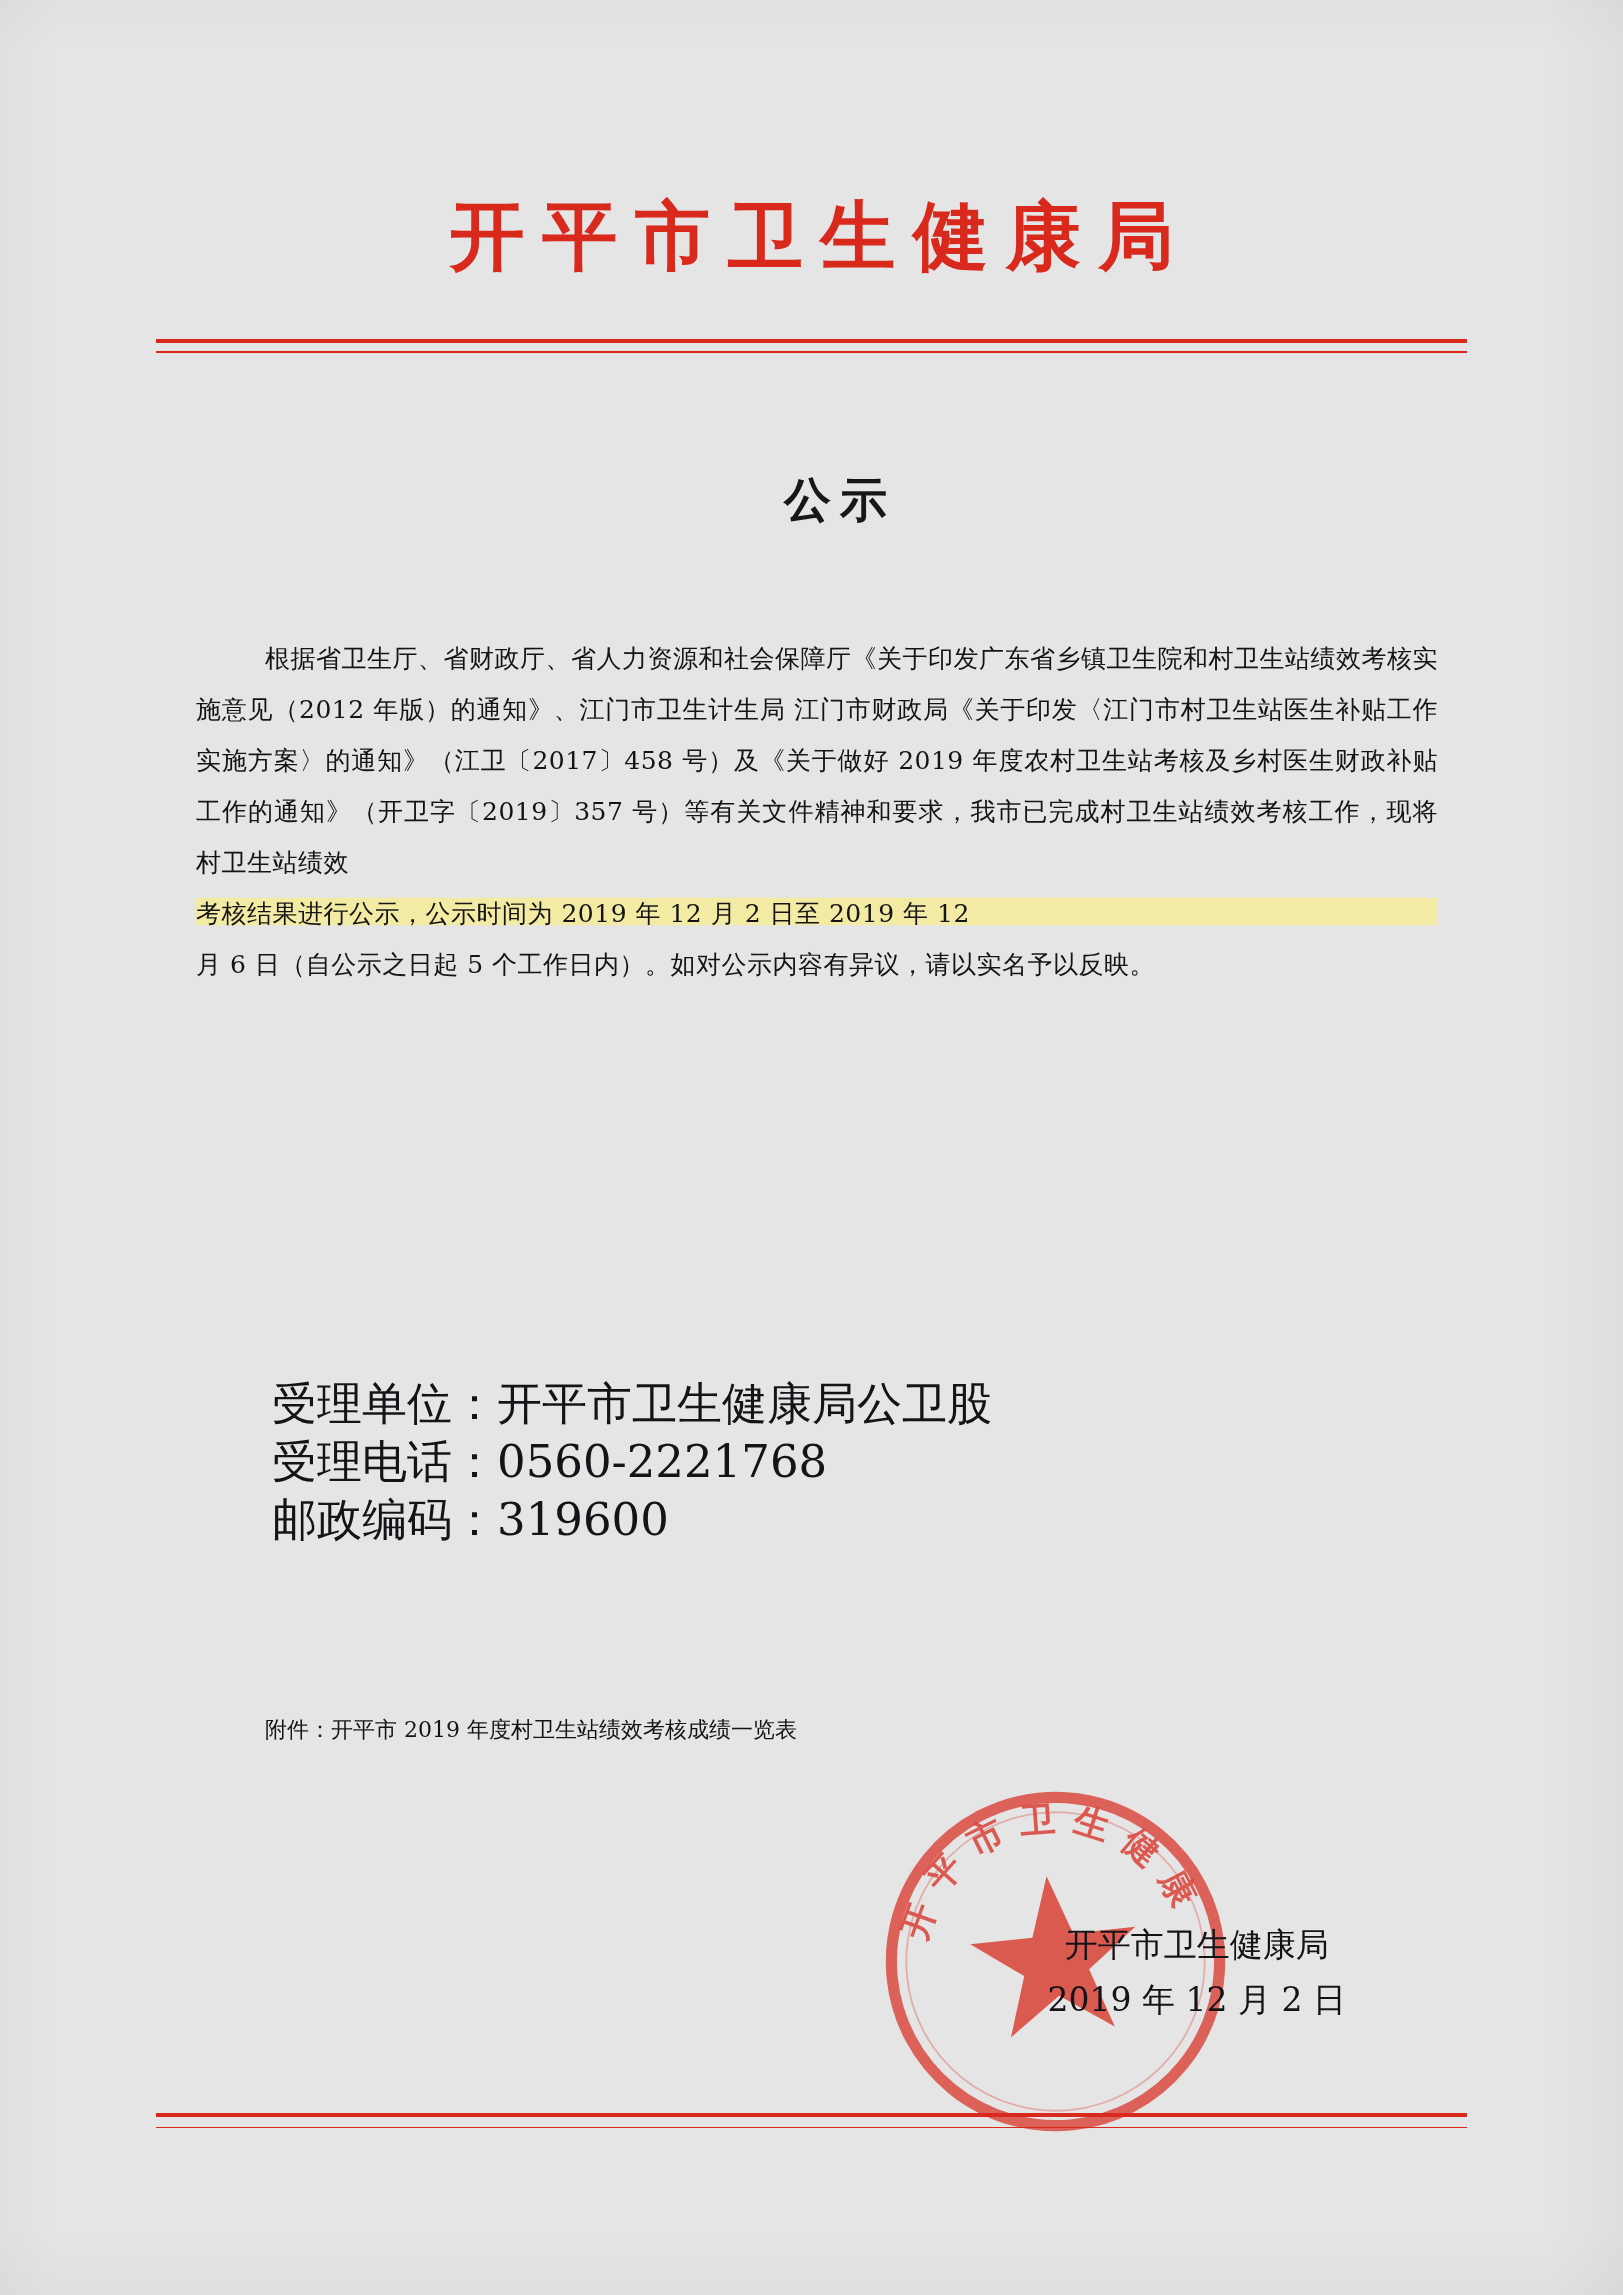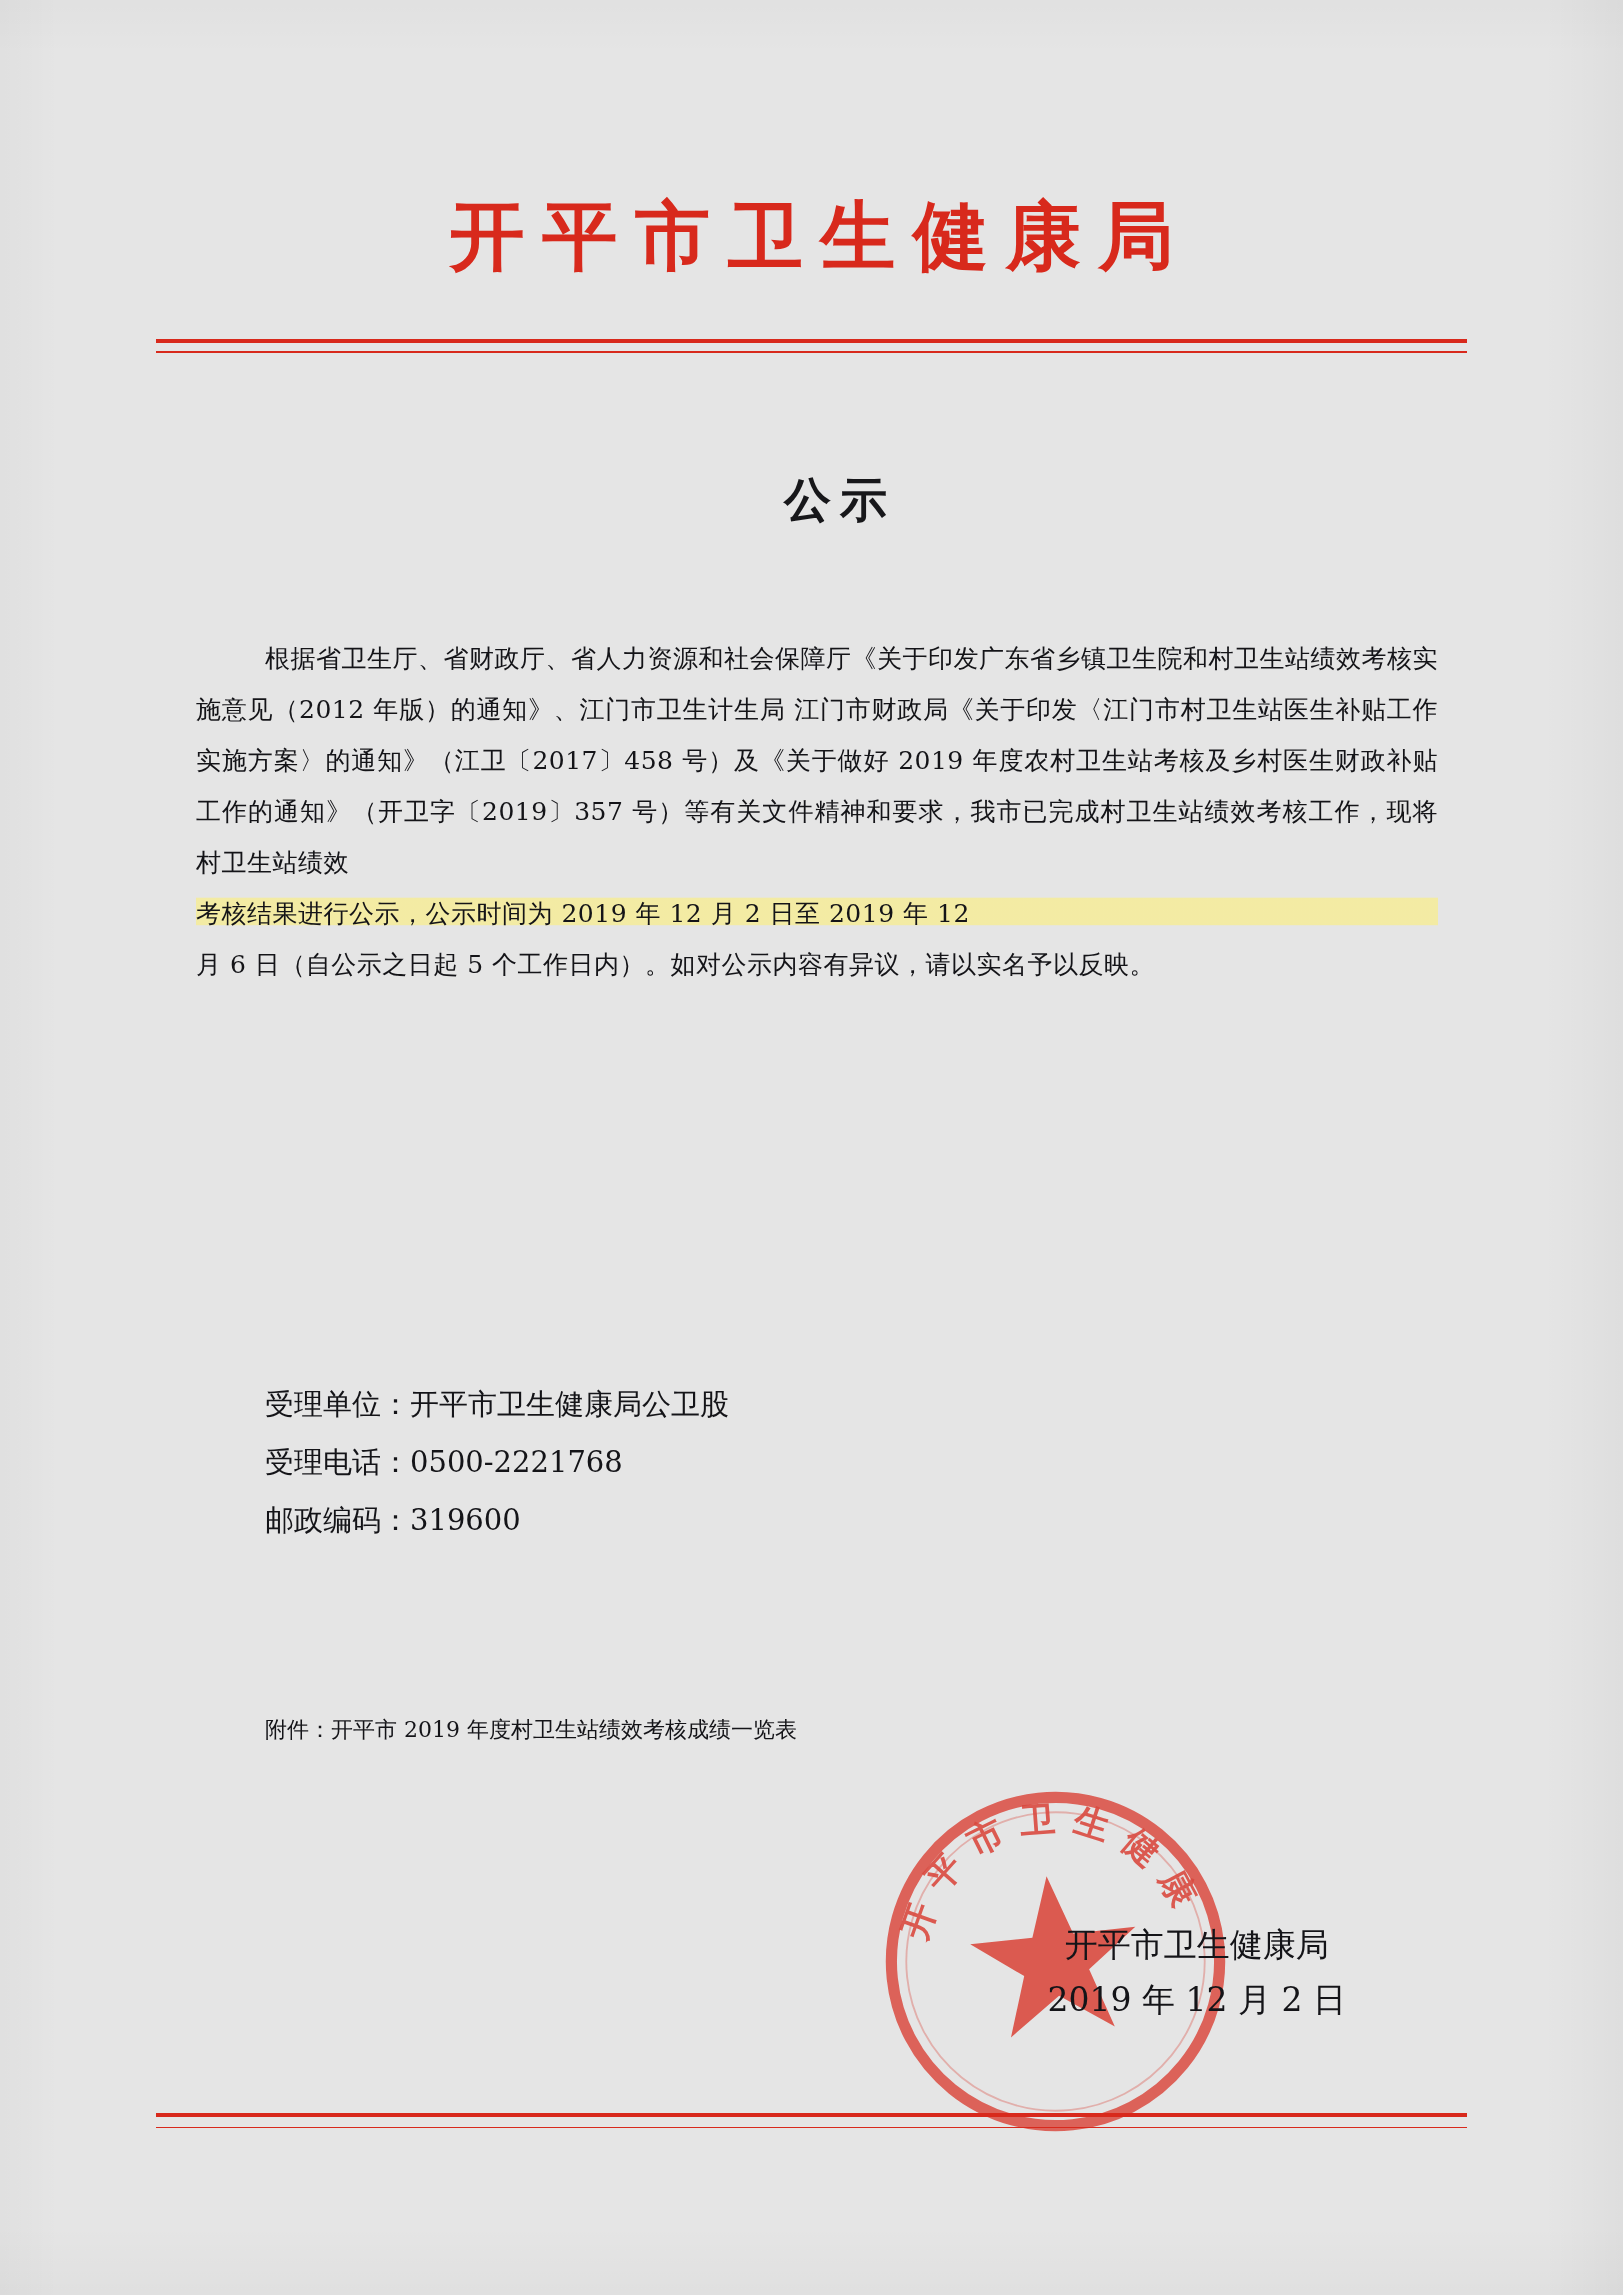--- a/index.html
+++ b/index.html
@@ -104,24 +104,24 @@
   }
   .para-indent {
     text-indent: 69px;
   }
   .highlight-line {
     background: linear-gradient(to bottom, rgba(255,244,120,0) 18%, rgba(255,240,110,0.55) 20%, rgba(255,240,110,0.55) 72%, rgba(255,244,120,0) 74%);
   }
 
   .contact-block {
     position: absolute;
-    left: 196px;
+    left: 203px;
     width: 1242px;
     top: 1375px;
-    font-size: 29px;
+    font-size: 45px;
     line-height: 58px;
     color: #141418;
   }
   .contact-block div {
     text-indent: 69px;
   }
 
   .attachment-block {
     position: absolute;
     left: 196px;
@@ -192,21 +192,21 @@
     <div class="doc-title">公示</div>
 
     <div class="body-block">
       <p class="para-indent">根据省卫生厅、省财政厅、省人力资源和社会保障厅《关于印发广东省乡镇卫生院和村卫生站绩效考核实施意见（2012 年版）的通知》、江门市卫生计生局 江门市财政局《关于印发〈江门市村卫生站医生补贴工作实施方案〉的通知》（江卫〔2017〕458 号）及《关于做好 2019 年度农村卫生站考核及乡村医生财政补贴工作的通知》（开卫字〔2019〕357 号）等有关文件精神和要求，我市已完成村卫生站绩效考核工作，现将村卫生站绩效</p>
       <p class="highlight-line">考核结果进行公示，公示时间为 2019 年 12 月 2 日至 2019 年 12</p>
       <p>月 6 日（自公示之日起 5 个工作日内）。如对公示内容有异议，请以实名予以反映。</p>
     </div>
 
     <div class="contact-block">
       <div>受理单位：开平市卫生健康局公卫股</div>
-      <div>受理电话：0500-2221768</div>
+      <div>受理电话：0560-2221768</div>
       <div>邮政编码：319600</div>
     </div>
 
     <div class="attachment-block">附件：开平市 2019 年度村卫生站绩效考核成绩一览表</div>
 
     <div class="seal">
       <svg viewBox="0 0 400 400" width="373" height="373" xmlns="http://www.w3.org/2000/svg" aria-hidden="true">
         <defs>
           <path id="sealArcTop" d="M 60,200 A 140,140 0 1 1 340,200" fill="none"></path>
         </defs>

